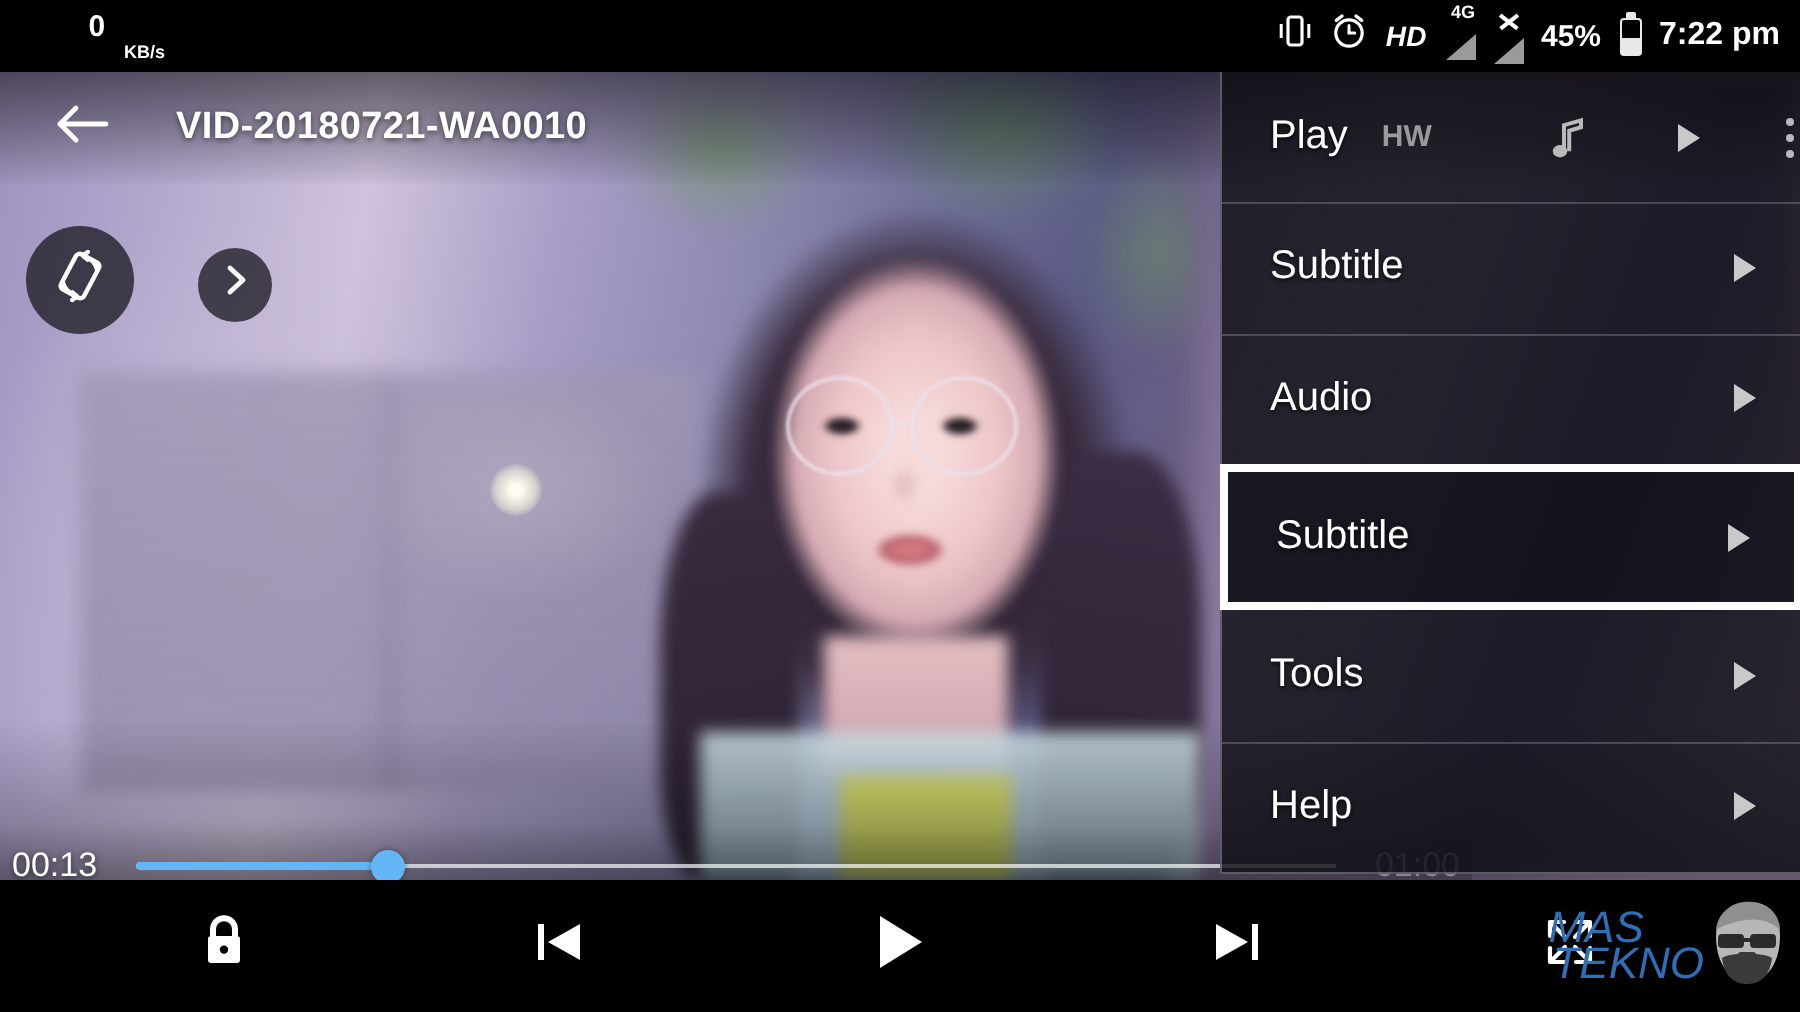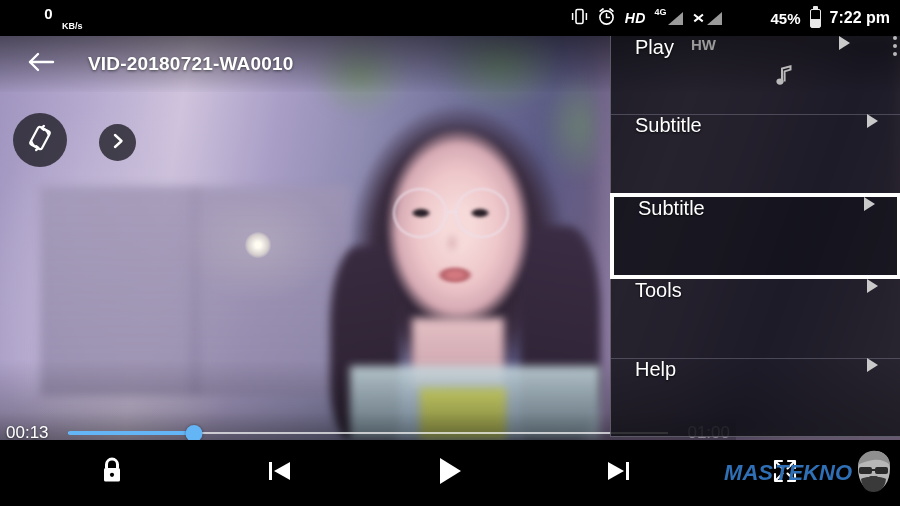--- a/index.html
+++ b/index.html
@@ -13,23 +13,23 @@
   #status-bar{
     position:absolute; left:0; top:0; width:900px; height:36px;
     background:#000; z-index:60;
     display:flex; align-items:center; justify-content:space-between;
     padding:0 10px 0 14px;
   }
   .net-speed{ display:flex; flex-direction:column; align-items:center; line-height:1; }
   .net-speed .num{ font-size:15px; font-weight:bold; letter-spacing:-.3px; }
   .net-speed .unit{ font-size:9px; font-weight:bold; margin-top:1px;margin-left:48px; }
   .status-right{ display:flex; align-items:center; gap:9px; }
-  .status-right .txt{ font-size:15px; font-weight:bold;margin-left:40px; }
+  .status-right .txt{ font-size:15px; font-weight:bold; }
   .hd-txt{ font-size:14px; font-weight:bold; font-style:italic; letter-spacing:.2px; }
-  .g4-wrap{ display:flex; gap:1px; }
+  .g4-wrap{ display:flex; align-items:flex-end; gap:1px;flex-direction:column; }
   .g4-txt{ font-size:9px; font-weight:bold; position:relative; top:-5px; }
   .clock-txt{ font-size:16px; font-weight:bold; }
   .sig-tri{ width:0;height:0;border-style:solid;border-width:0 0 13px 15px;
             border-color:transparent transparent #9a9a9a transparent; }
   .sig-x{ position:relative; width:14px; height:13px; }
   .sig-x::before,.sig-x::after{
     content:""; position:absolute; left:1px; top:5px; width:11px; height:1.6px;
     background:#fff; }
   .sig-x::before{ transform:rotate(38deg); }
   .sig-x::after{ transform:rotate(-38deg); }
@@ -173,35 +173,35 @@
   }
   .ctl{ position:absolute; top:0; height:66px; display:flex; align-items:center;
         justify-content:center; cursor:pointer; }
   #lock-button{ left:82px; width:60px; }
   #prev-button{ left:250px; width:60px; }
   #play-button{ left:420px; width:60px; }
   #next-button{ left:588px; width:60px; }
   #fullscreen-button{ left:762px; width:46px; }
   #watermark{ position:absolute; right:6px; top:6px; height:54px; width:110px;
     display:flex; align-items:center; justify-content:flex-end; }
-  .wm-text{ display:flex; flex-direction:row; line-height:.84; font-style:italic;
-    font-weight:bold; color:#2f6fb5; letter-spacing:0px; }
+  .wm-text{ display:flex; flex-direction:column; line-height:.84; font-style:italic;
+    font-weight:normal; color:#2f6fb5; letter-spacing:0px; }
   .wm-text span:nth-child(1){ font-size:22px; }
   .wm-text span:nth-child(2){ font-size:22px; margin-left:2px; }
 
   
   #options-menu{
     position:absolute; left:610px; top:36px; width:290px; height:401px; z-index:50;
     background:rgba(12,12,18,.80);
     border:1px solid rgba(190,190,205,.40);
     border-top:none; border-right:none;
     display:flex; flex-direction:column;
   }
   .menu-row{
-    position:relative; flex:1; display:flex; 
+    position:relative; flex:1; display:flex; align-items:center;
     padding:0 22px 0 24px; cursor:pointer;gap:17px;
   }
   .menu-row + .menu-row::before{
     content:""; position:absolute; left:0; right:0; top:0; height:1px;
     background:rgba(175,175,195,.30);
   }
   .menu-label{ font-size:20px; flex:1; text-shadow:0 1px 2px rgba(0,0,0,.8); }
   .menu-hw{ font-size:15px; color:#9a9a9a; font-weight:bold; margin-right:42px; }
   .menu-arrow{ width:0;height:0;border-style:solid;
     border-width:7px 0 7px 11px; border-color:transparent transparent transparent #c9c9c9;
@@ -338,20 +338,24 @@
         <i></i>
         <i></i>
       </span>
   </div>
 
   <div class="menu-row" id="menu-row-display">
     <span class="menu-label">Subtitle</span>
     <span class="menu-arrow"></span>
   </div>
 
+  <div class="menu-row" id="menu-row-audio">
+    <span class="menu-label">Audio</span>
+    <span class="menu-arrow"></span>
+  </div>
 
   <div class="menu-row" id="menu-row-subtitle" style="border-color: rgb(255, 255, 255);">
     <span class="menu-label">Subtitle</span>
     <span class="menu-arrow"></span>
   </div>
 
   <div class="menu-row" id="menu-row-tools">
     <span class="menu-label">Tools</span>
     <span class="menu-arrow"></span>
   </div>

